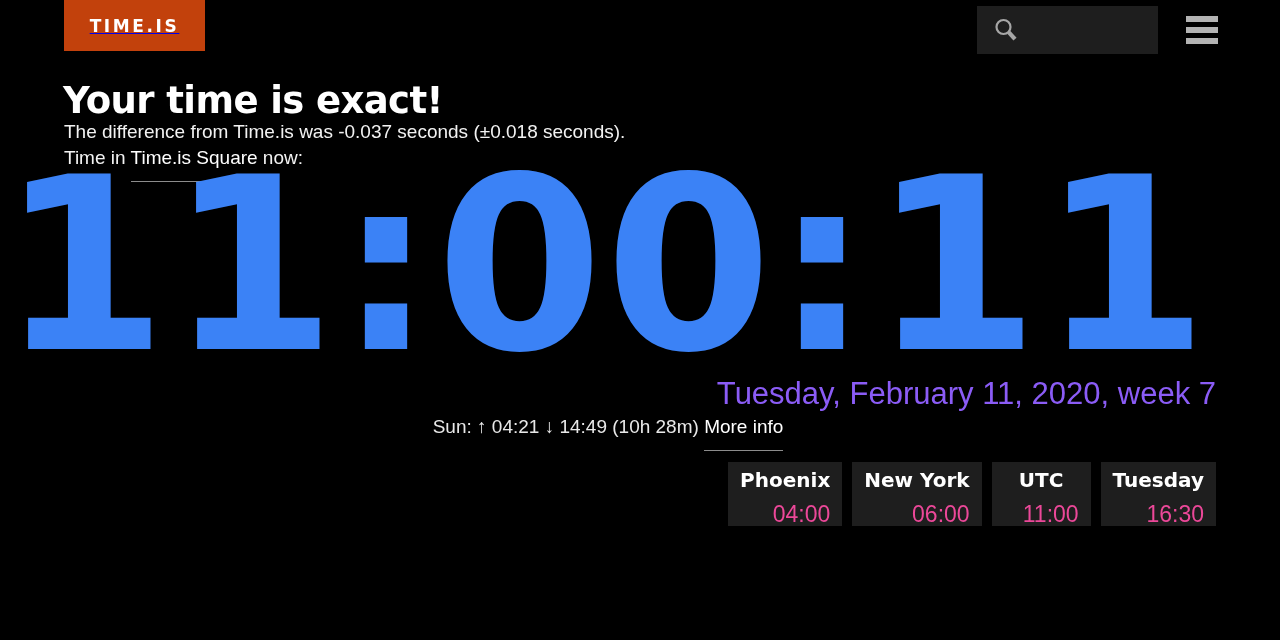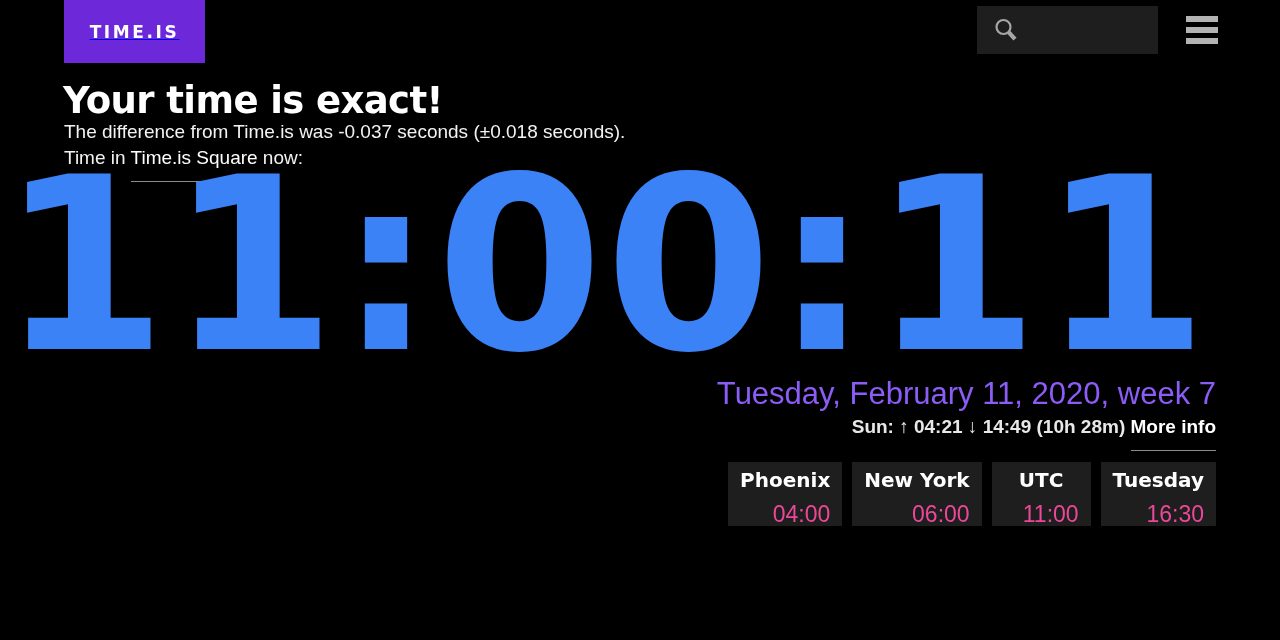--- a/index.html
+++ b/index.html
@@ -24,22 +24,22 @@
     top: 0; left: 0;
     width: 1280px;
     height: 60px;
   }
 
   .logo {
     position: absolute;
     left: 64px;
     top: 0;
     width: 141px;
-    height: 63px;
-    background: #6d28d9;
+    height: 51px;
+    background: #c2410c;
     display: flex;
     align-items: center;
     justify-content: center;
   }
   .logo-text {
     font-size: 17px;
     font-weight: bold;
     letter-spacing: 2.6px;
     color: #ffffff;
     font-family: "DejaVu Sans", sans-serif;
@@ -149,25 +149,24 @@
     font-size: 31px;
     color: #8b5cf6;
     white-space: nowrap;
   }
 
   .sun-line {
     position: absolute;
     left: 0;
     top: 416px;
     width: 1216px;
-    text-align: right;
+    text-align: center;
     font-size: 19px;
     color: #e8e8e8;
     white-space: nowrap;
-    font-weight: bold;
   }
 
   
   .cities {
     position: absolute;
     top: 462px;
     left: 0;
     width: 1216px;
     display: flex;
     justify-content: flex-end;

